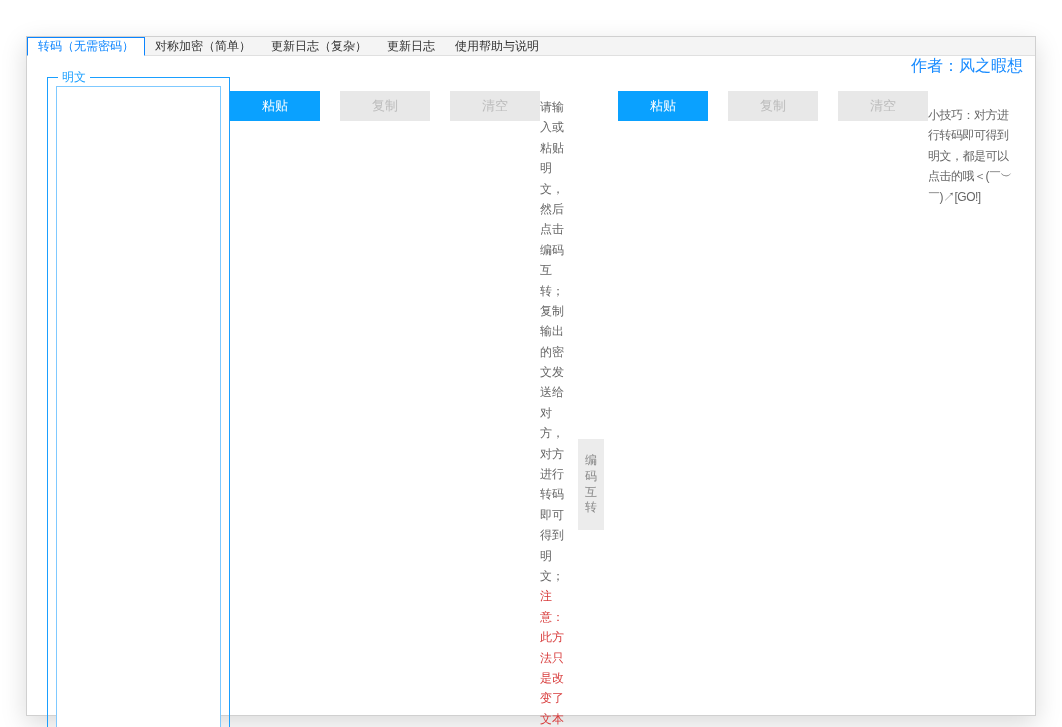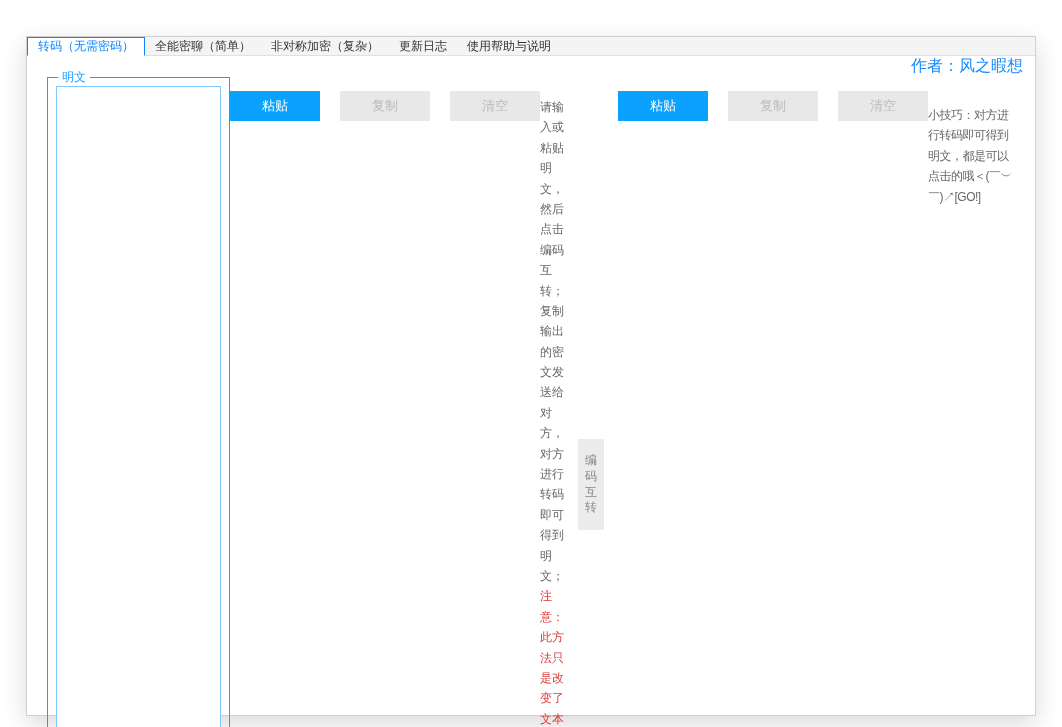--- a/index.html
+++ b/index.html
@@ -69,22 +69,22 @@
           <svg width="12" height="12">
             <line x1="1" y1="1" x2="11" y2="11"></line>
             <line x1="11" y1="1" x2="1" y2="11"></line>
           </svg>
         </div>
     </div>
   </div>
 
   <div class="tabbar">
     <div class="tab active">转码（无需密码）</div>
-    <div class="tab">全能密聊（简单）</div>
-    <div class="tab">非对称加密（复杂）</div>
+    <div class="tab">对称加密（简单）</div>
+    <div class="tab">更新日志（复杂）</div>
     <div class="tab">更新日志</div>
     <div class="tab">使用帮助与说明</div>
   </div>
 
   <div class="authorbar">
     <a>作者：风之暇想</a>
   </div>
 
   <div class="content">
 

